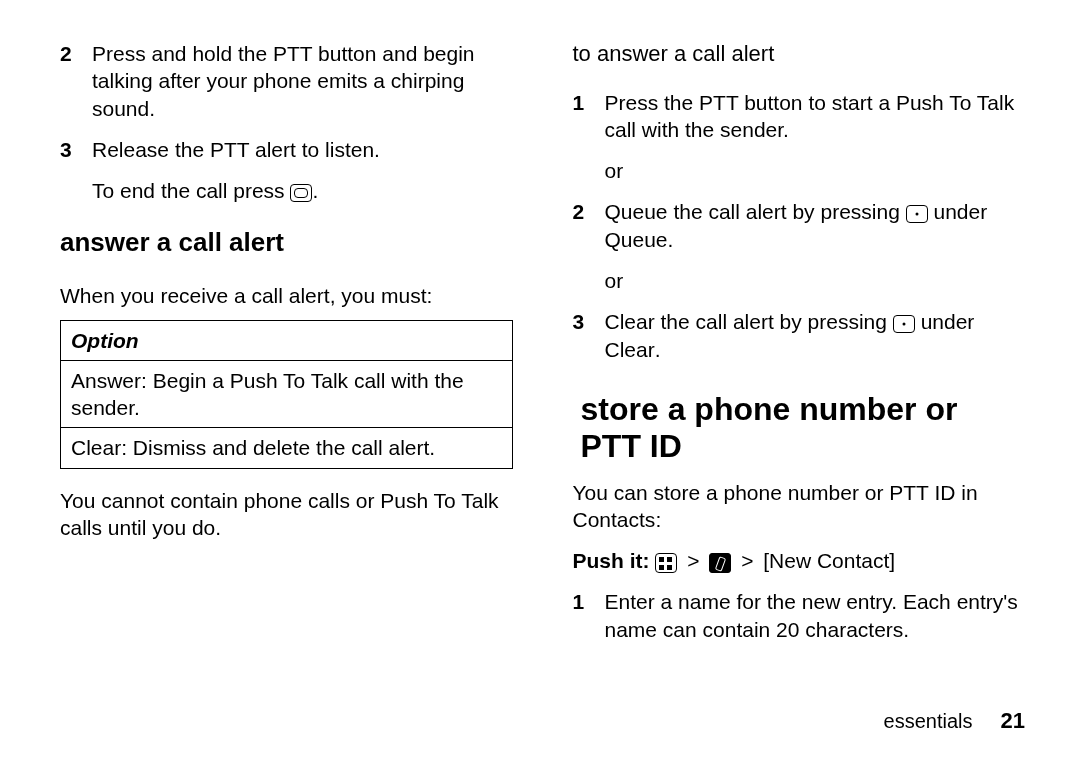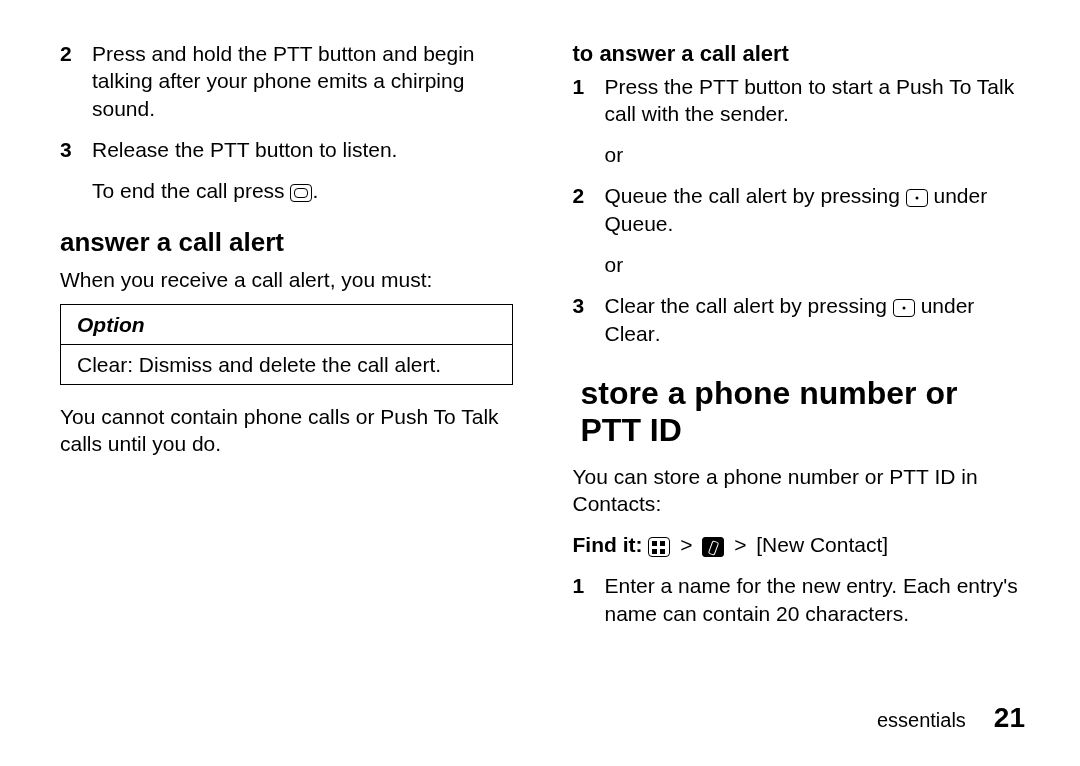--- a/index.html
+++ b/index.html
@@ -11,63 +11,66 @@
     box-sizing:border-box;
     padding:40px 55px 30px 60px;
     display:flex;flex-direction:column;
   }
   .cols{flex:1;display:flex;gap:60px}
   .col{flex:1;min-width:0}
   .step{display:flex;gap:14px;margin-bottom:14px}
   .num{font-weight:bold;min-width:18px}
   .txt{flex:1}
   .indent{margin-left:32px;margin-bottom:14px}
-  .h2{font-size:26px;font-weight:bold;margin:22px 0 6px}
-  .h2b{font-size:22px;font-weight:bold;margin:0 0 4px}
+  .h2{font-size:26px;font-weight:bold;margin:22px 0 22px}
+  .h2b{font-size:22px;font-weight:normal;margin:0 0 20px}
   .h1{font-size:32px;font-weight:bold;margin:28px 8px 14px;line-height:1.15}
   table.opt{border-collapse:collapse;width:100%;margin:10px 0 18px}
-  table.opt th,table.opt td{border:1.5px solid #000;padding:6px 16px;text-align:left;font-size:21px}
+  table.opt th,table.opt td{border:1.5px solid #000;padding:6px 10px;text-align:left;font-size:21px}
   table.opt th{font-style:italic;font-weight:bold}
   .condensed{font-family:"Arial Narrow",Arial,sans-serif;font-stretch:condensed;font-weight:normal}
   .icon{display:inline-block;vertical-align:middle;width:22px;height:18px;border:1.6px solid #000;border-radius:4px;position:relative;box-sizing:border-box}
   .icon.end::after{content:"";position:absolute;left:3px;right:3px;top:50%;height:8px;transform:translateY(-50%);border:1.4px solid #000;border-radius:4px}
   .icon.dot::after{content:"";position:absolute;left:50%;top:50%;width:3px;height:3px;background:#000;border-radius:50%;transform:translate(-50%,-50%)}
   .icon.menu{width:22px;height:20px}
   .icon.menu::before{content:"";position:absolute;left:3px;top:3px;width:5px;height:5px;background:#000;box-shadow:8px 0 #000,0 8px #000,8px 8px #000}
   .icon.phone{width:22px;height:20px;background:#000;border-radius:3px}
   .icon.phone::after{content:"";position:absolute;left:7px;top:3px;width:5px;height:12px;border:1.4px solid #fff;border-radius:2px;transform:rotate(20deg)}
   .footer{display:flex;justify-content:flex-end;align-items:baseline;gap:28px;margin-top:24px;font-size:20px}
-  .footer .pn{font-weight:bold;font-size:28px}
+  .footer .pn{font-weight:bold;font-size:22px}
   .gt{margin:0 4px}
 </style>
 </head>
 <body>
 
 <div class="cols">
   <div class="col">
     <div class="step">
       <div class="num">2</div>
       <div class="txt">Press and hold the PTT button and begin talking after your phone emits a chirping sound.</div>
     </div>
     <div class="step">
       <div class="num">3</div>
-      <div class="txt">Release the PTT button to listen.</div>
+      <div class="txt">Release the PTT alert to listen.</div>
     </div>
     <div class="indent">
       <span>To end the call press </span>
       <span class="icon end"></span><span>.</span>
     </div>
 
     <div class="h2">answer a call alert</div>
     <div>When you receive a call alert, you must:</div>
 
     <table class="opt">
       <tbody>
           <tr>
             <th>Option</th>
+          </tr>
+      <tr>
+            <td><span class="condensed">Answer:</span><span> Begin a Push To Talk call with the sender.</span></td>
           </tr>
       <tr>
             <td><span class="condensed">Clear:</span><span> Dismiss and delete the call alert.</span></td>
           </tr>
     </tbody>
       </table>
 
     <div>You cannot contain phone calls or Push To Talk calls until you do.</div>
   </div>
 
@@ -94,21 +97,21 @@
         <span>Clear the call alert by pressing </span><span class="icon dot"></span><span> under </span><span class="condensed">Clear</span><span>.</span>
       </div>
     </div>
 
     <div class="h1">store a phone number or PTT ID</div>
     <div>
       <span>You can store a phone number or PTT ID in </span><span class="condensed">Contacts</span><span>:</span>
     </div>
 
     <div style="margin:14px 0">
-      <b>Find it:</b>
+      <b>Push it:</b>
       <span class="icon menu"></span>
       <span class="gt">&gt;</span>
       <span class="icon phone"></span>
       <span class="gt">&gt;</span>
       <span class="condensed">[New Contact]</span>
     </div>
 
     <div class="step">
       <div class="num">1</div>
       <div class="txt">Enter a name for the new entry. Each entry's name can contain 20 characters.</div>

